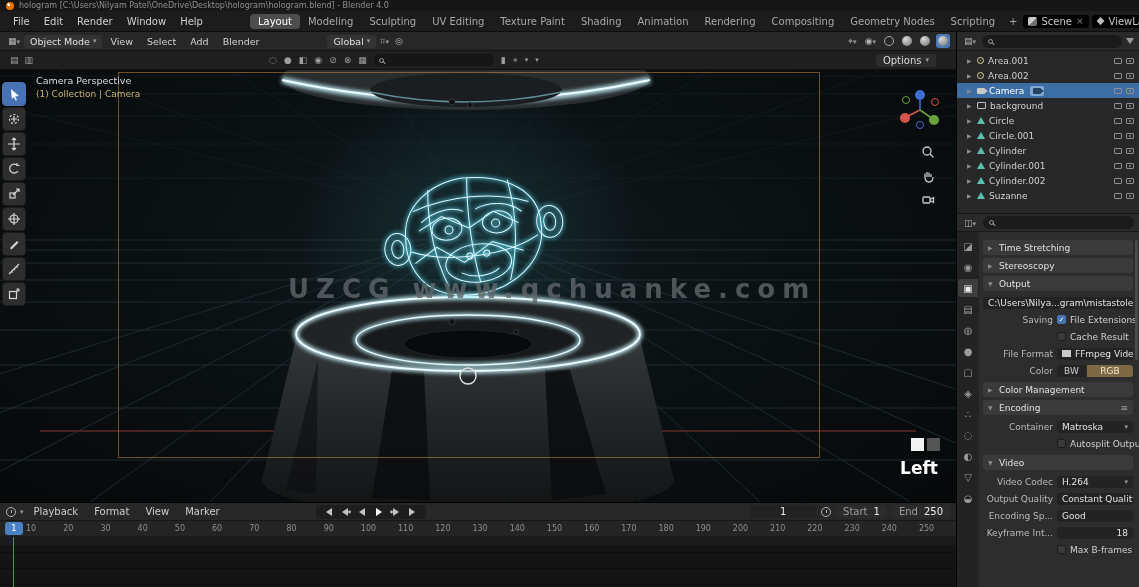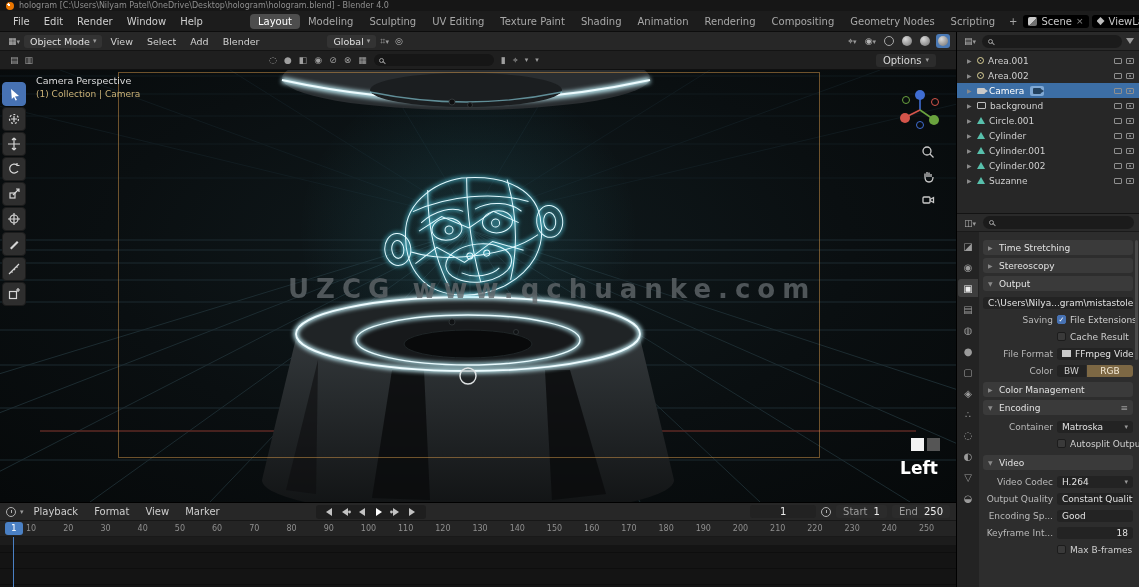--- a/index.html
+++ b/index.html
@@ -596,20 +596,29 @@
           <span class="oi oi-img"></span>
           <span>background</span>
           <span class="orow-right">
               <span class="vi-screen"></span>
               <span class="vi-cam"></span>
             </span>
         </div>
         <div class="orow">
           <span class="expander">▶</span>
           <span class="oi oi-mesh"></span>
+          <span>Circle</span>
+          <span class="orow-right">
+              <span class="vi-screen"></span>
+              <span class="vi-cam"></span>
+            </span>
+        </div>
+        <div class="orow">
+          <span class="expander">▶</span>
+          <span class="oi oi-mesh"></span>
           <span>Circle.001</span>
           <span class="orow-right">
               <span class="vi-screen"></span>
               <span class="vi-cam"></span>
             </span>
         </div>
         <div class="orow">
           <span class="expander">▶</span>
           <span class="oi oi-mesh"></span>
           <span>Cylinder</span>

